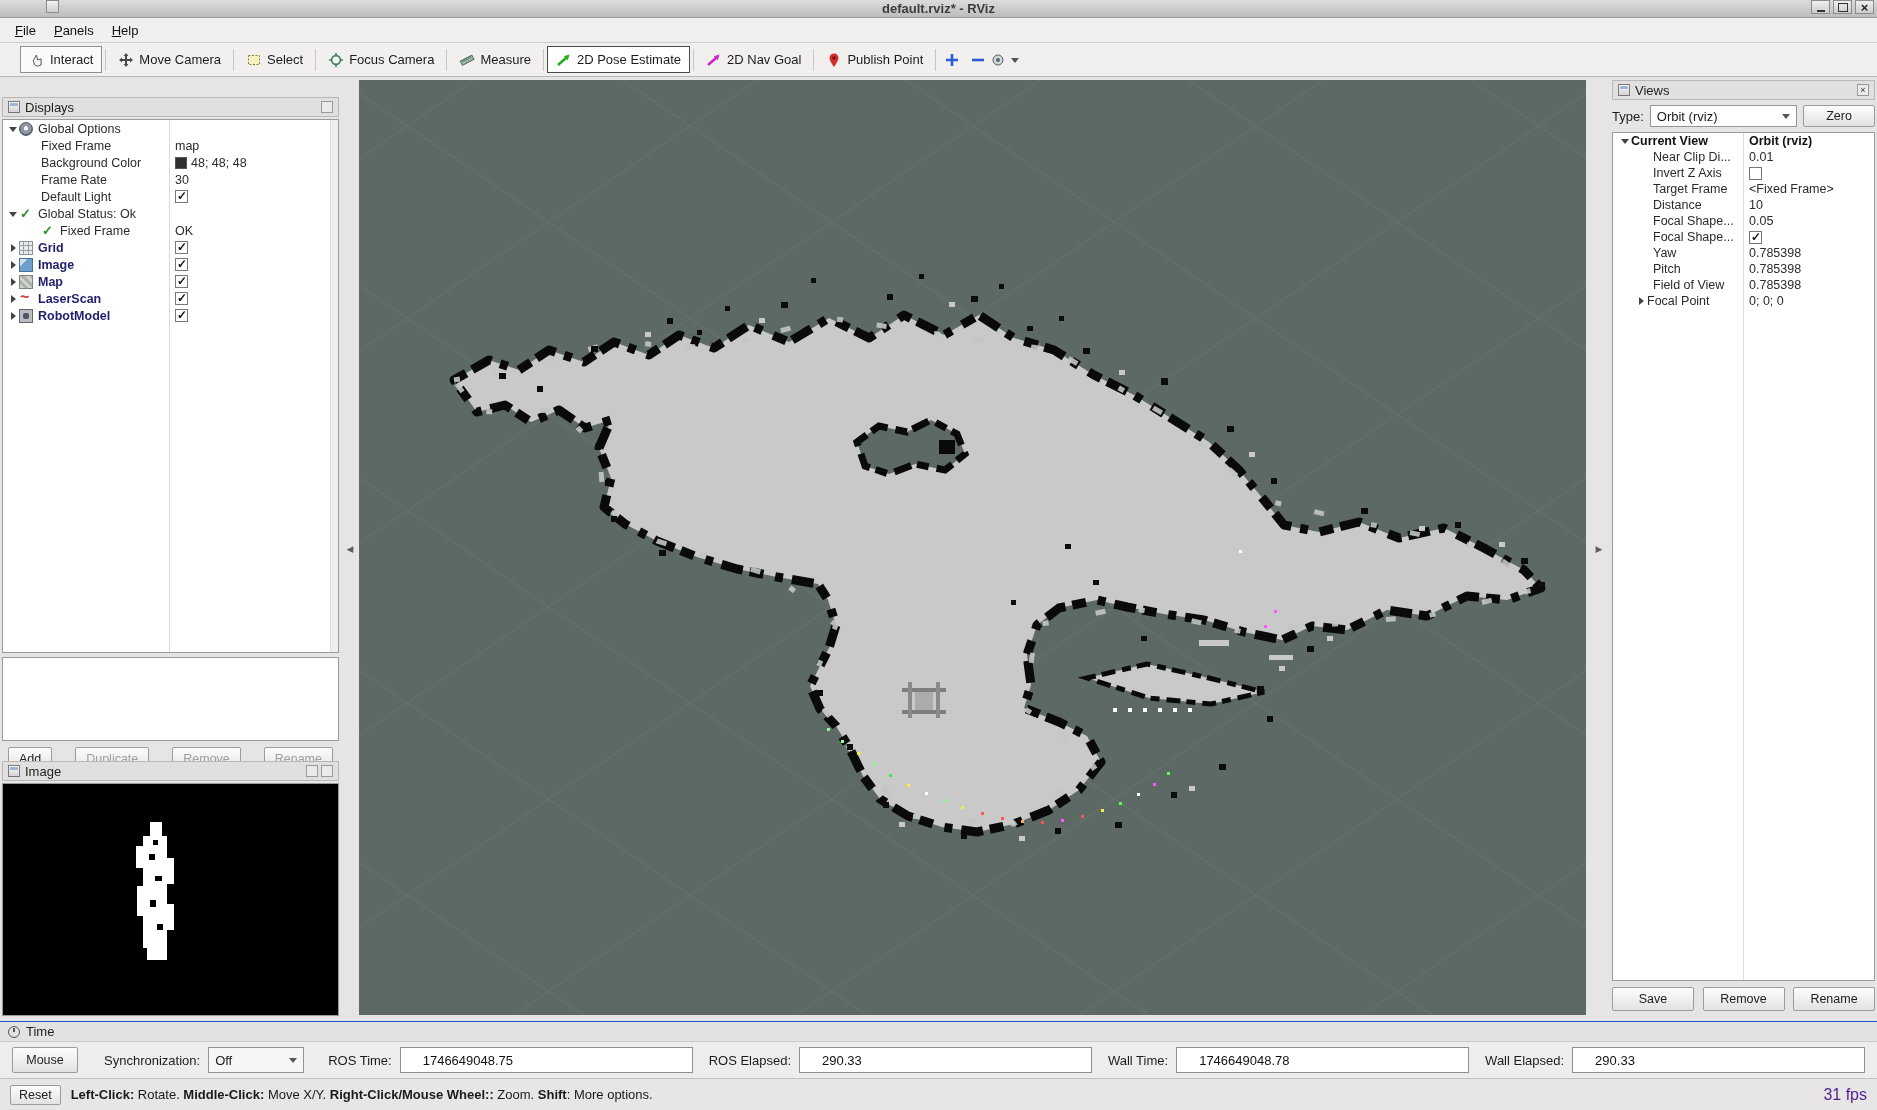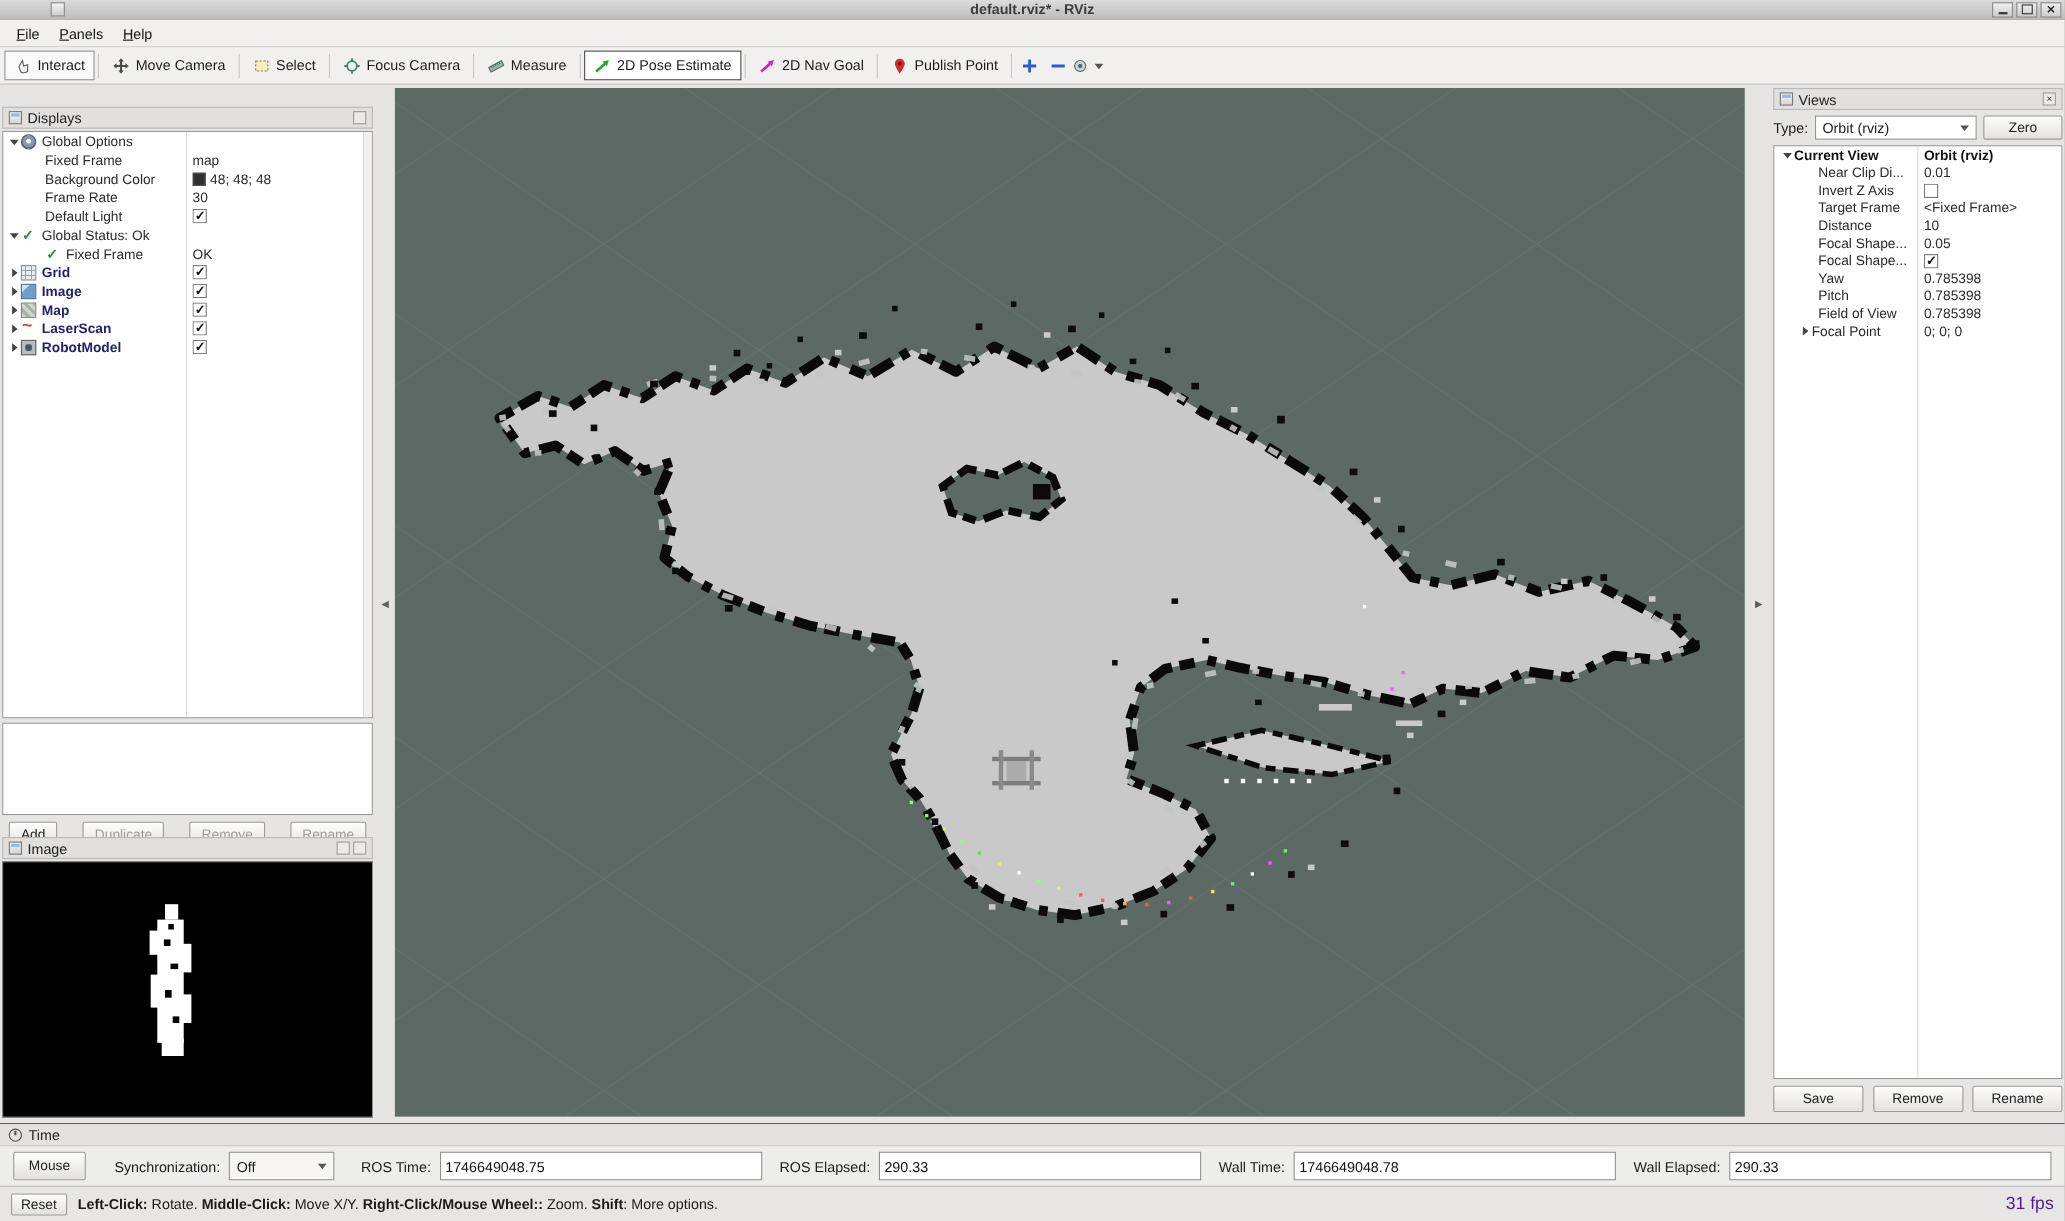--- a/index.html
+++ b/index.html
@@ -3,41 +3,41 @@
 <meta charset="utf-8">
 <style>
   * { margin:0; padding:0; box-sizing:border-box; }
   html,body { width:1877px; height:1110px; overflow:hidden; }
   body { font-family:"Liberation Sans",sans-serif; font-size:13px; color:#1a1a1a;
          background:#e7e5e3; position:relative; }
 
   
   #titlebar { position:absolute; top:0; left:0; right:0; height:18px;
     background:linear-gradient(#dcdcdc,#bdbdbd); border-bottom:1px solid #9a9a9a;
-    display:flex; align-items:center;padding-left:43px; }
+    display:flex; align-items:flex-start;padding-left:43px; }
   #title-text { position:absolute; left:0; right:0; text-align:center;
     font-weight:bold; color:#3c3c3c; font-size:13px; line-height:18px; }
   .wicon { width:13px; height:13px; margin-left:3px; border:1px solid #8a8a8a;
     background:linear-gradient(#f2f2f2,#cfcfcf); z-index:2; }
   #winbtns { margin-left:auto; display:flex; gap:3px; margin-right:3px; z-index:2; }
   .wbtn { width:19px; height:14px; border:1px solid #8c8c8c; background:linear-gradient(#efefef,#cccccc);
     display:flex; align-items:center; justify-content:center; }
   .wbtn.min::after { content:""; width:8px; height:2px; background:#333; margin-top:7px; }
   .wbtn.max::after { content:""; width:8px; height:7px; border:1.5px solid #333; }
   .wbtn.close::after { content:"\00D7"; font-size:13px; font-weight:bold; color:#222; }
 
   
   #menubar { position:absolute; top:18px; left:0; right:0; height:25px; background:#f1f0ee;
     border-bottom:1px solid #cfcdcb; display:flex; align-items:center; padding-left:6px; }
   .menu-item { padding:3px 9px; color:#111; }
   .menu-item::first-letter { text-decoration:underline; }
 
   
   #toolbar { position:absolute; top:43px; left:0; right:0; height:34px; background:#f1f0ee;
-    border-bottom:1px solid #b8b6b4; display:flex; align-items:center; padding-left:4px; }
+    border-bottom:1px solid #b8b6b4; display:flex; align-items:center; padding-left:20px; }
   .tool { display:flex; align-items:center; gap:5px; height:27px; padding:0 8px;
     border:1px solid transparent; color:#1c1c1c; }
   .tool.active { background:#fafafa; border:1px solid #8f8f8f; }
   .tool.boxed { background:#ffffff; border:1px solid #4a4a4a; }
   .tsep { width:1px; height:22px; background:#c9c7c5; margin:0 3px; }
   .ticon { width:16px; height:16px; flex:0 0 16px; }
   .smalltool { width:26px; justify-content:center; padding:0 3px; }
   .carrow { border:4px solid transparent; border-top:5px solid #555; margin-top:5px; }
 
   
@@ -113,21 +113,21 @@
   .vvalue-bold { font-weight:bold; color:#111; }
   #views-btnrow { margin-top:6px; display:flex; justify-content:space-between; }
   #views-btnrow .btn { width:82px; }
 
   
   #time-panel { position:absolute; top:1021px; left:0; right:0; height:57px; background:#ededeb; border-top:1px solid #1d4ed8; }
   #time-head { height:20px; display:flex; align-items:center; gap:6px; padding:0 8px; background:#e4e2e0; border-bottom:1px solid #cccac8; color:#222; }
   .ico-clock { width:12px; height:12px; border:1.5px solid #555; border-radius:50%; position:relative; }
   .ico-clock::after { content:""; position:absolute; left:4px; top:1px; width:1.5px; height:4px; background:#555; }
   #time-row { height:36px; display:flex; align-items:center; padding:0 12px; gap:8px; }
-  .tfield { background:#fff; border:1px solid #8f8f8f; height:26px; padding:0 4px;
+  .tfield { background:#fff; border:1px solid #8f8f8f; height:26px; padding:0 22px;
     font-family:"Liberation Sans",sans-serif; font-size:13px; color:#111; }
   .tlab { white-space:nowrap; color:#1c1c1c; }
   #sync-combo { width:96px; height:26px; background:#f7f6f5; }
   #pause-btn { height:26px; width:66px; }
   .grow { flex:1 1 auto; min-width:120px; }
 
   
   #statusbar { position:absolute; top:1078px; left:0; right:0; height:32px; background:#e8e6e4;
     border-top:1px solid #c2c0be; display:flex; align-items:center; padding:0 10px; gap:10px; }
   #reset-btn { height:20px; padding:0 8px; font-size:12.5px; }

